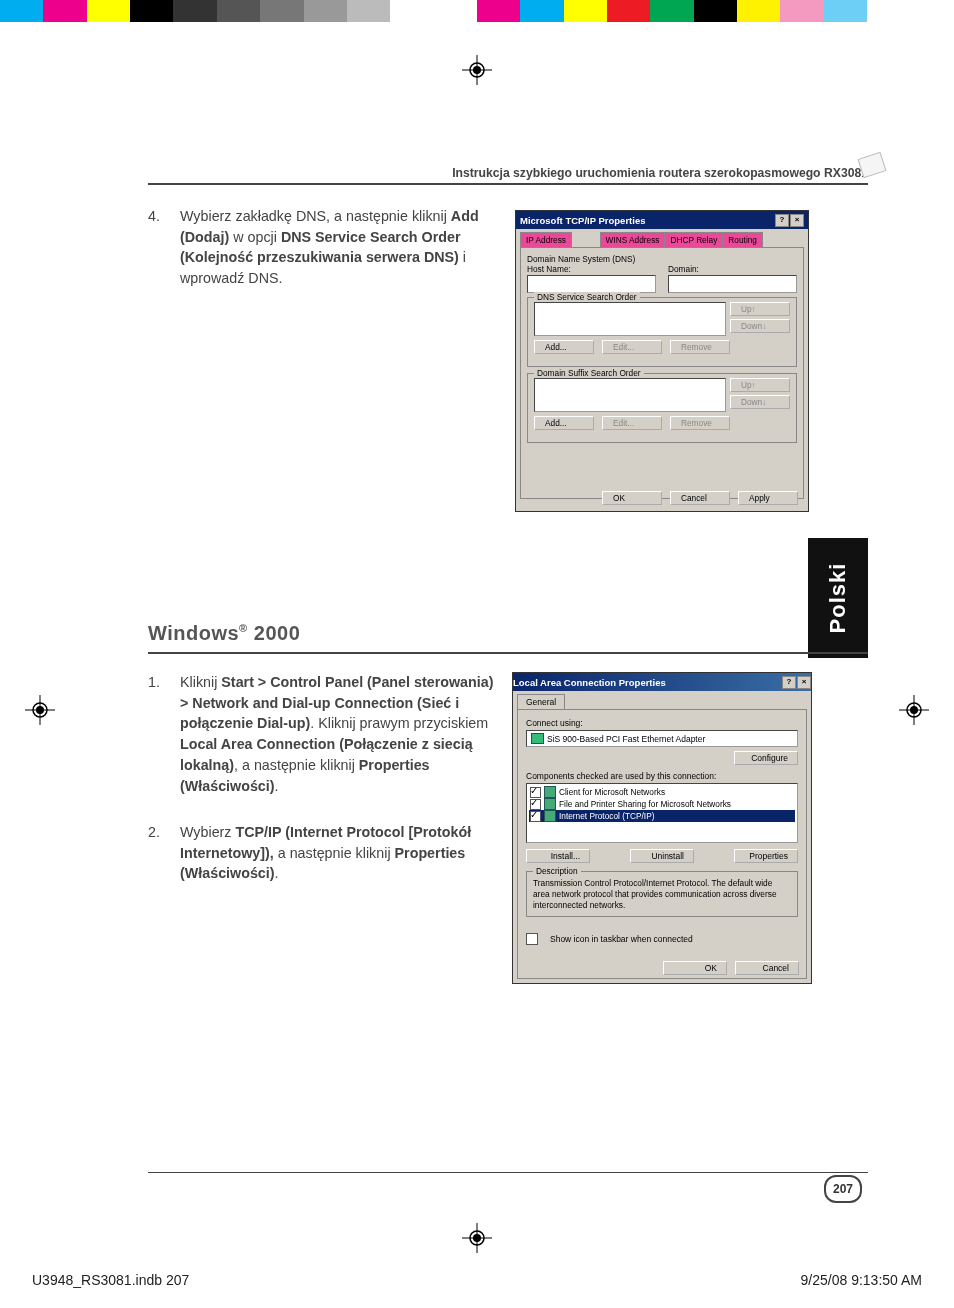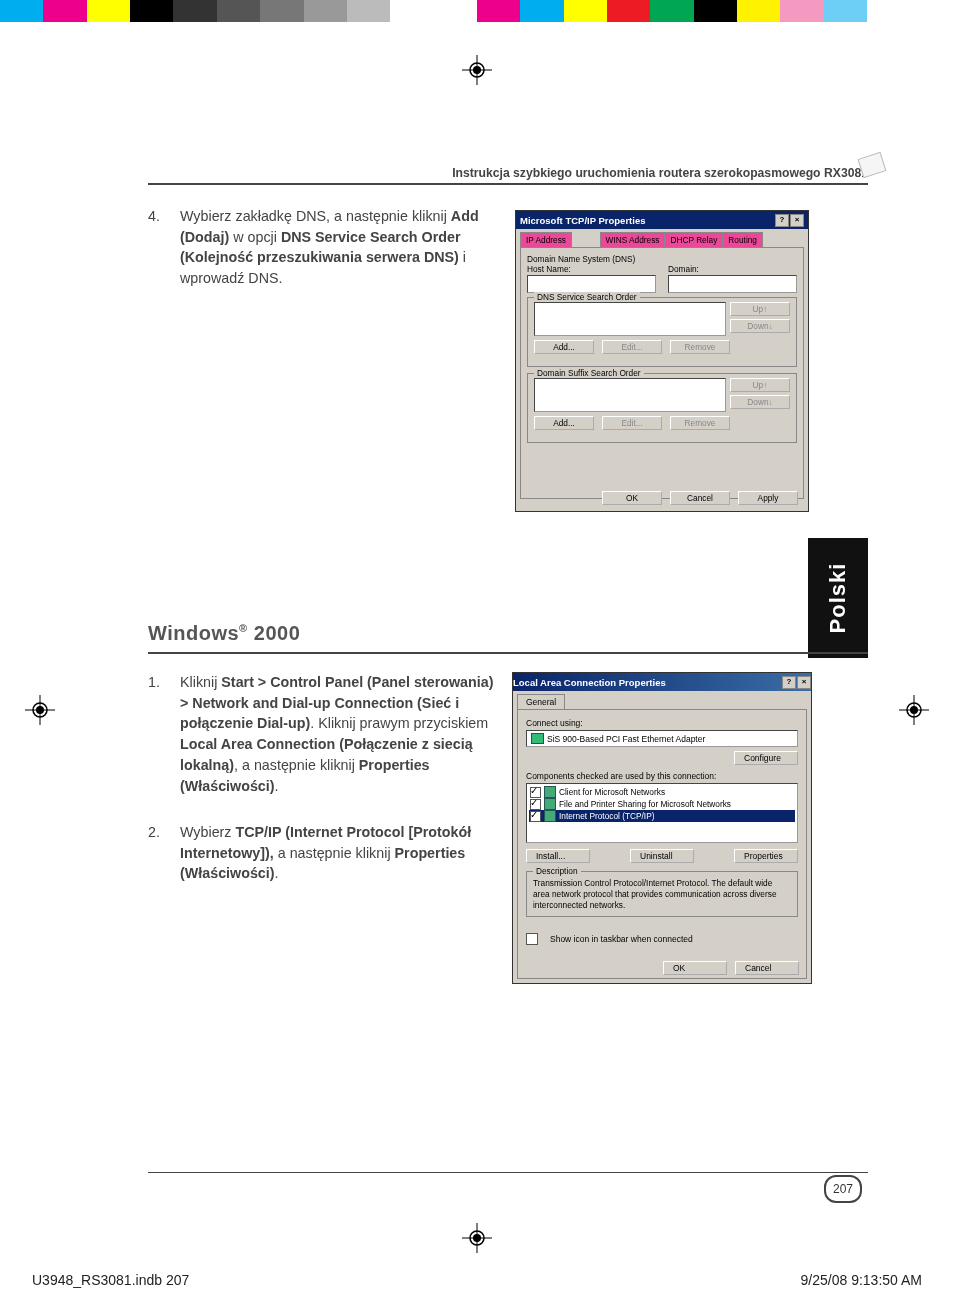--- a/index.html
+++ b/index.html
@@ -18,56 +18,56 @@
   .col .num{float:left;width:22px}
   .col .txt{margin-left:32px}
   .b{font-weight:bold}
   .h2{position:absolute;left:148px;font-size:20px;font-weight:bold;color:#555;letter-spacing:0.5px}
   .h2 sup{font-size:11px}
   .hr{position:absolute;left:148px;right:86px;height:2px;background:#444}
   
   .langtab{position:absolute;right:86px;top:538px;width:60px;height:120px;background:#111;color:#fff;font-weight:bold;font-size:22px;display:flex;align-items:center;justify-content:center}
   .langtab span{transform:rotate(-90deg);letter-spacing:1px}
   
-  .pgnum{position:absolute;bottom:105px;right:92px;width:34px;height:24px;border:2px solid #444;border-radius:12px;font-size:12px;font-weight:normal;display:flex;align-items:center;justify-content:center}
+  .pgnum{position:absolute;bottom:105px;right:92px;width:34px;height:24px;border:2px solid #444;border-radius:12px;font-size:12px;font-weight:bold;display:flex;align-items:center;justify-content:center}
   .botrule{position:absolute;bottom:135px;left:148px;right:86px;height:1.5px;background:#444}
   
   .footL{position:absolute;bottom:20px;left:32px;font-size:14px;color:#222}
   .footR{position:absolute;bottom:20px;right:32px;font-size:14px;color:#222}
   
   .dlg1{position:absolute;top:210px;left:515px;width:292px;height:300px;background:#d4d0c8;border:1px solid #333;font-family:"Tahoma",Arial;font-size:9px;color:#000}
   .dlg1 .title{background:linear-gradient(#0a246a,#0a246a);color:#fff;padding:2px 4px;font-weight:bold;display:flex;justify-content:space-between;align-items:center;font-size:9.5px}
   .dlg1 .winbtns span{display:inline-block;width:12px;height:11px;background:#d4d0c8;border:1px solid #888;margin-left:1px;text-align:center;line-height:10px;font-size:8px;color:#000}
   .dlg1 .tabs{display:flex;margin:3px 4px 0 4px;font-size:8.3px;gap:0}
   .dlg1 .tabs span{padding:2px 5px;background:#ec4899;border:1px solid #888;border-bottom:none;margin-right:-1px}
   .dlg1 .tabs span.active{background:#d946ef;position:relative;top:18px}
   .dlg1 .tabpane{margin:0 4px 4px 4px;border:1px solid #888;padding:6px;height:238px;position:relative;background:#d4d0c8}
   .dlg1 .grp{border:1px solid #888;padding:4px 6px 6px 6px;margin-bottom:6px;position:relative}
   .dlg1 .grp .lg{position:absolute;top:-6px;left:6px;background:#d4d0c8;padding:0 3px;font-size:8.3px}
   .dlg1 .row{display:flex;gap:12px;margin-bottom:4px}
   .dlg1 .fld{display:flex;flex-direction:column;flex:1}
   .dlg1 .fld input{border:1px inset #999;height:14px;background:#fff;font-size:8px}
   .dlg1 .lbl{font-size:8.3px;margin-bottom:1px}
   .dlg1 .list{background:#fff;border:1px inset #999;height:32px}
-  .dlg1 .btn{display:inline-block;padding:1px 10px;border:1px outset #fff;background:#d4d0c8;font-size:8.3px;min-width:38px;text-align:center}
+  .dlg1 .btn{display:inline-block;padding:1px 10px;border:1px outset #fff;background:#d4d0c8;font-size:8.3px;min-width:38px;text-align:left}
   .dlg1 .btn.dis{color:#888}
   .dlg1 .btnrow{display:flex;gap:8px;margin-top:4px}
   .dlg1 .botbtns{position:absolute;bottom:6px;right:10px;display:flex;gap:8px}
   
   .dlg2{position:absolute;top:672px;left:512px;width:298px;height:310px;background:#d4d0c8;border:1px solid #333;font-family:"Tahoma",Arial;font-size:9px;color:#000}
   .dlg2 .title{background:linear-gradient(90deg,#0a246a,#3a6ea5);color:#fff;padding:2px 0;font-weight:bold;display:flex;justify-content:space-between;align-items:center;font-size:9.5px}
   .dlg2 .winbtns span{display:inline-block;width:12px;height:11px;background:#d4d0c8;border:1px solid #888;margin-left:1px;text-align:center;line-height:10px;font-size:8px;color:#000}
   .dlg2 .tabs{display:flex;margin:3px 4px 0 4px;font-size:8.5px}
   .dlg2 .tabs span{padding:2px 8px;background:#d4d0c8;border:1px solid #888;border-bottom:none}
   .dlg2 .tabpane{margin:0 4px 4px 4px;border:1px solid #888;padding:8px;height:252px;position:relative;background:#d4d0c8}
   .dlg2 .lbl{font-size:8.5px;margin-bottom:2px}
   .dlg2 .adapter{background:#fff;border:1px inset #999;padding:2px 4px;font-size:8.5px;margin-bottom:4px;display:flex;align-items:center;gap:3px}
   .dlg2 .nic{display:inline-block;width:11px;height:9px;background:#3b7;border:1px solid #064}
   .dlg2 .cfgbtn{float:right;margin-bottom:6px}
-  .dlg2 .btn{display:inline-block;padding:1px 9px;border:1px outset #fff;background:#d4d0c8;font-size:8.5px;min-width:44px;text-align:left}
+  .dlg2 .btn{display:inline-block;padding:1px 9px;border:1px outset #fff;background:#d4d0c8;font-size:8.5px;min-width:44px;text-align:right}
   .dlg2 .list{clear:both;background:#fff;border:1px inset #999;height:54px;font-size:8.3px;padding:2px}
   .dlg2 .list div{display:flex;align-items:center;gap:3px;padding:0 1px}
   .dlg2 .list .sel{background:#0a246a;color:#fff}
   .dlg2 .chk{display:inline-block;width:9px;height:9px;border:1px solid #555;background:#fff;position:relative}
   .dlg2 .chk.on::after{content:"✓";position:absolute;top:-3px;left:-1px;font-size:10px;color:#000}
   .dlg2 .ic{display:inline-block;width:10px;height:10px;background:#4a7;border:1px solid #255}
   .dlg2 .btnrow{display:flex;gap:10px;justify-content:space-between;margin-top:6px}
   .dlg2 .grp{border:1px solid #888;padding:6px;margin-top:8px;position:relative;font-size:8.3px;line-height:1.3}
   .dlg2 .grp .lg{position:absolute;top:-6px;left:6px;background:#d4d0c8;padding:0 3px}
   .dlg2 .chkrow{margin-top:16px;font-size:8.5px;display:flex;align-items:center;gap:12px}

